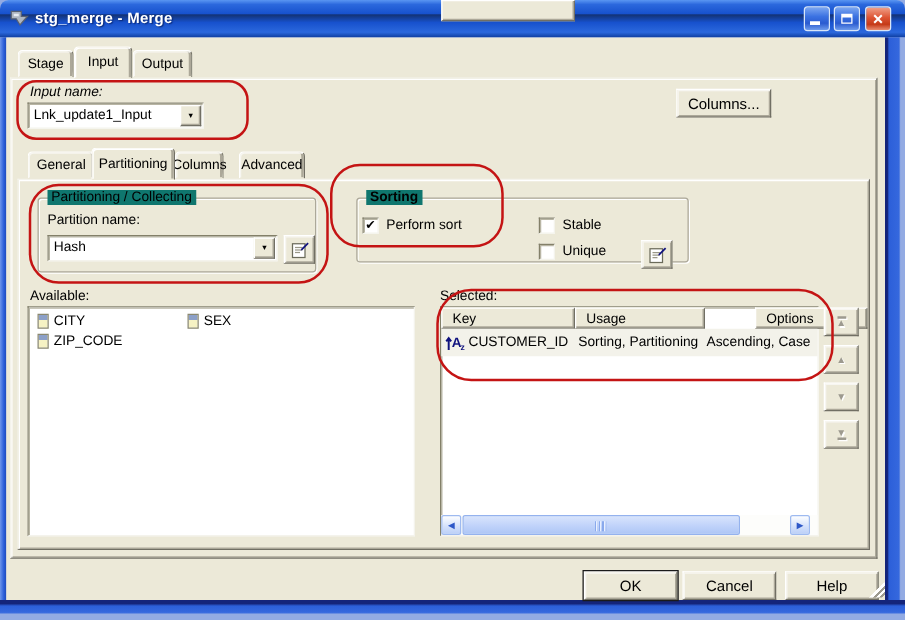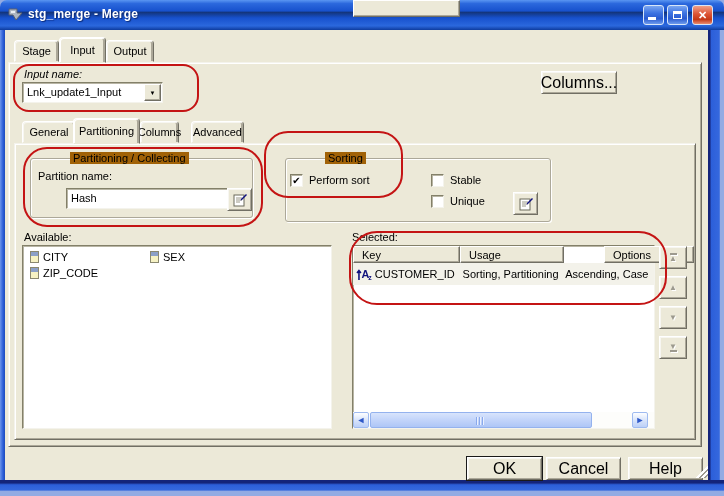--- a/index.html
+++ b/index.html
@@ -28,25 +28,25 @@
     background:linear-gradient(180deg,#14247A 0%,#14247A 18%,#2C5FD9 30%,#3568DE 62%,#93ABE3 72%,#93ABE3 100%); }
   .client { position:absolute; left:5px; top:30px; width:703px; height:450px; background:#ECE9D8; }
   .page { position:absolute; background:#ECE9D8; border:1px solid; border-color:#F4F3EC #716F64 #716F64 #F4F3EC;
     box-shadow:inset 1px 1px 0 #FFFFFF, inset -1px -1px 0 #ACA899; }
   .tab { position:absolute; height:22px; background:#ECE9D8; border:1px solid; border-color:#FFFFFF #716F64 #ECE9D8 #FFFFFF;
     border-radius:4px 4px 0 0; display:flex; align-items:center; justify-content:center; padding:0 6px; z-index:1;
     box-shadow:inset 1px 1px 0 #F7F6F1, inset -2px 0 0 #ACA899; }
   .tab.active { height:26px; margin-top:-3px; z-index:3; padding:0 9px; box-shadow:inset 1px 1px 0 #FFFFFF, inset -2px 0 0 #ACA899; }
   .btn { position:absolute; display:flex; align-items:center; justify-content:center; cursor:default;
     background:#ECE9D8; border:1px solid; border-color:#FFFFFF #716F64 #716F64 #FFFFFF;
-    box-shadow:inset 1px 1px 0 #F7F6F1, inset -1px -1px 0 #ACA899; font-size:16px; }
+    box-shadow:inset 1px 1px 0 #F7F6F1, inset -1px -1px 0 #ACA899; font-size:12px; }
   .btn.default { outline:1px solid #1A1A1A; }
   .groupbox { position:absolute; border:1px solid #ACA899; border-radius:3px;
     box-shadow:inset 1px 1px 0 #FFFFFF, 1px 1px 0 #FFFFFF; }
-  .grouplabel { position:absolute; background:#a16207; padding:0 3px; top:-7px;margin-left:32px; }
+  .grouplabel { position:absolute; background:#0f766e; padding:0 3px; top:-7px; }
   .label { position:absolute; white-space:nowrap; }
   .combo { position:absolute; height:21px; background:#fff; border:1px solid; border-color:#838069 #F4F3EC #F4F3EC #838069;
     box-shadow:inset 1px 1px 0 #B8B5A4; }
   .combo-value { position:absolute; left:4px; top:3px; white-space:nowrap; }
   .combo-btn { position:absolute; right:1px; top:1px; bottom:1px; width:17px; display:flex; align-items:center; justify-content:center;
     background:#ECE9D8; border:1px solid; border-color:#FFFFFF #716F64 #716F64 #FFFFFF; box-shadow:inset -1px -1px 0 #ACA899;
     font-size:6px; color:#000; }
   .checkbox { position:absolute; width:13px; height:13px; background:#fff; border:1px solid; border-color:#838069 #F4F3EC #F4F3EC #838069;
     box-shadow:inset 1px 1px 0 #B8B5A4; display:flex; align-items:center; justify-content:center; font-size:10px; line-height:10px; }
   .arrow-btn { flex-direction:column; color:#9D9A8F; font-size:8px; line-height:7px; text-shadow:1px 1px 0 #fff; }
@@ -141,37 +141,37 @@
       <span>Columns</span>
     </div>
   <div class="tab" style="left:191px; top:121px; width:53px;">
       <span>Advanced</span>
     </div>
 
   <div class="groupbox" style="left:30px; top:158px; width:223px; height:60px;">
     <span class="grouplabel" style="left:7px;">Partitioning / Collecting</span>
   </div>
   <span class="label" style="left:38px; top:170px;">Partition name:</span>
-  <div class="combo" style="left:38px; top:188px; width:184px;margin-left:28px;">
+  <div class="combo" style="left:38px; top:188px; width:184px;">
     <span class="combo-value">Hash</span>
     <span class="combo-btn">
         <span>▼</span>
       </span>
   </div>
   <div class="btn" style="left:227px; top:188px; width:25px; height:23px;">
     <svg width="16" height="16" viewBox="0 0 16 16">
       <rect x="2" y="3" width="10" height="11" fill="#FFFFFF" stroke="#6B6B5A"></rect>
       <line x1="4" y1="6" x2="10" y2="6" stroke="#9A9888"></line>
       <line x1="4" y1="8" x2="10" y2="8" stroke="#9A9888"></line>
       <line x1="4" y1="10" x2="8" y2="10" stroke="#9A9888"></line>
       <polygon points="9,7 14,2 15,3 10,8 8.6,8.4" fill="#10127E"></polygon>
     </svg>
   </div>
 
-  <div class="groupbox" style="left:285px; top:158px; width:266px; height:64px;">
+  <div class="groupbox" style="left:285px; top:158px; width:266px; height:52px;font-weight:bold;">
     <span class="grouplabel" style="left:7px;">Sorting</span>
   </div>
   <div class="checkbox" style="left:290px; top:174px;">
       <span>✔</span>
     </div>
   <span class="label" style="left:309px; top:174px;">Perform sort</span>
   <div class="checkbox" style="left:431px; top:174px;"></div>
   <span class="label" style="left:450px; top:174px;">Stable</span>
   <div class="checkbox" style="left:431px; top:195px;"></div>
   <span class="label" style="left:450px; top:195px;">Unique</span>

